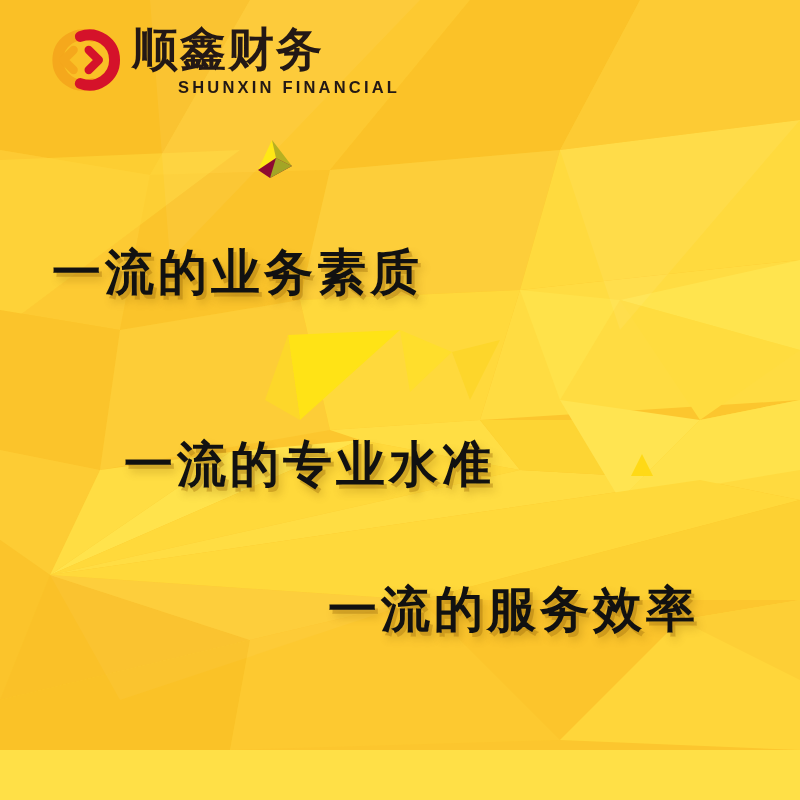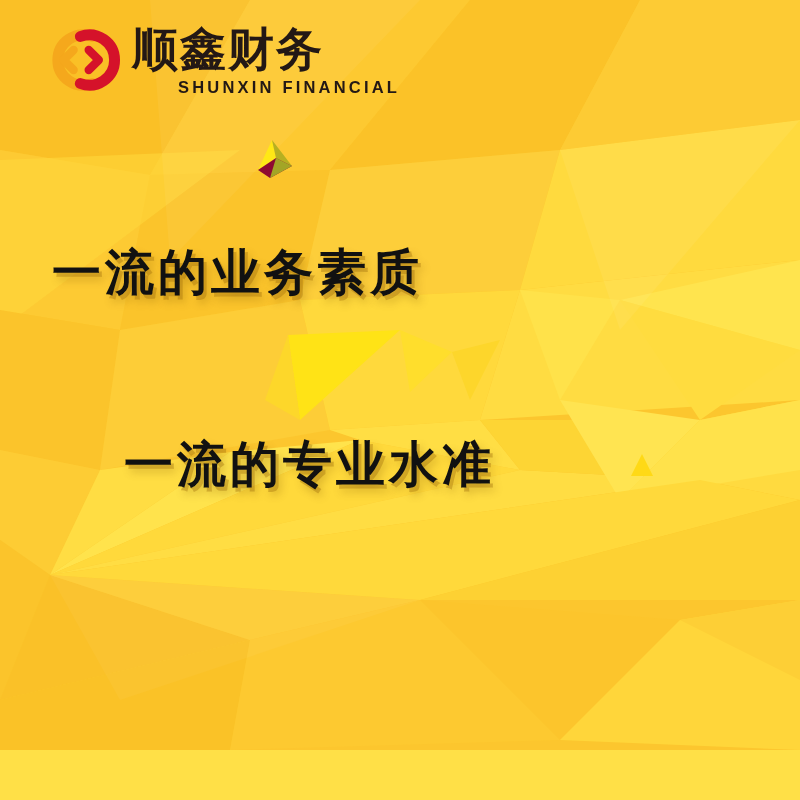--- a/index.html
+++ b/index.html
@@ -189,14 +189,15 @@
     </svg>
 
     <div id="logo-text">
       <div id="logo-cn">顺鑫财务</div>
       <div id="logo-en">SHUNXIN FINANCIAL</div>
     </div>
   </div>
 
   <div class="tagline" id="tagline-1">一流的业务素质</div>
   <div class="tagline" id="tagline-2">一流的专业水准</div>
+  <div class="tagline" id="tagline-3">一流的服务效率</div>
 
 </div>
 
 </body></html>

